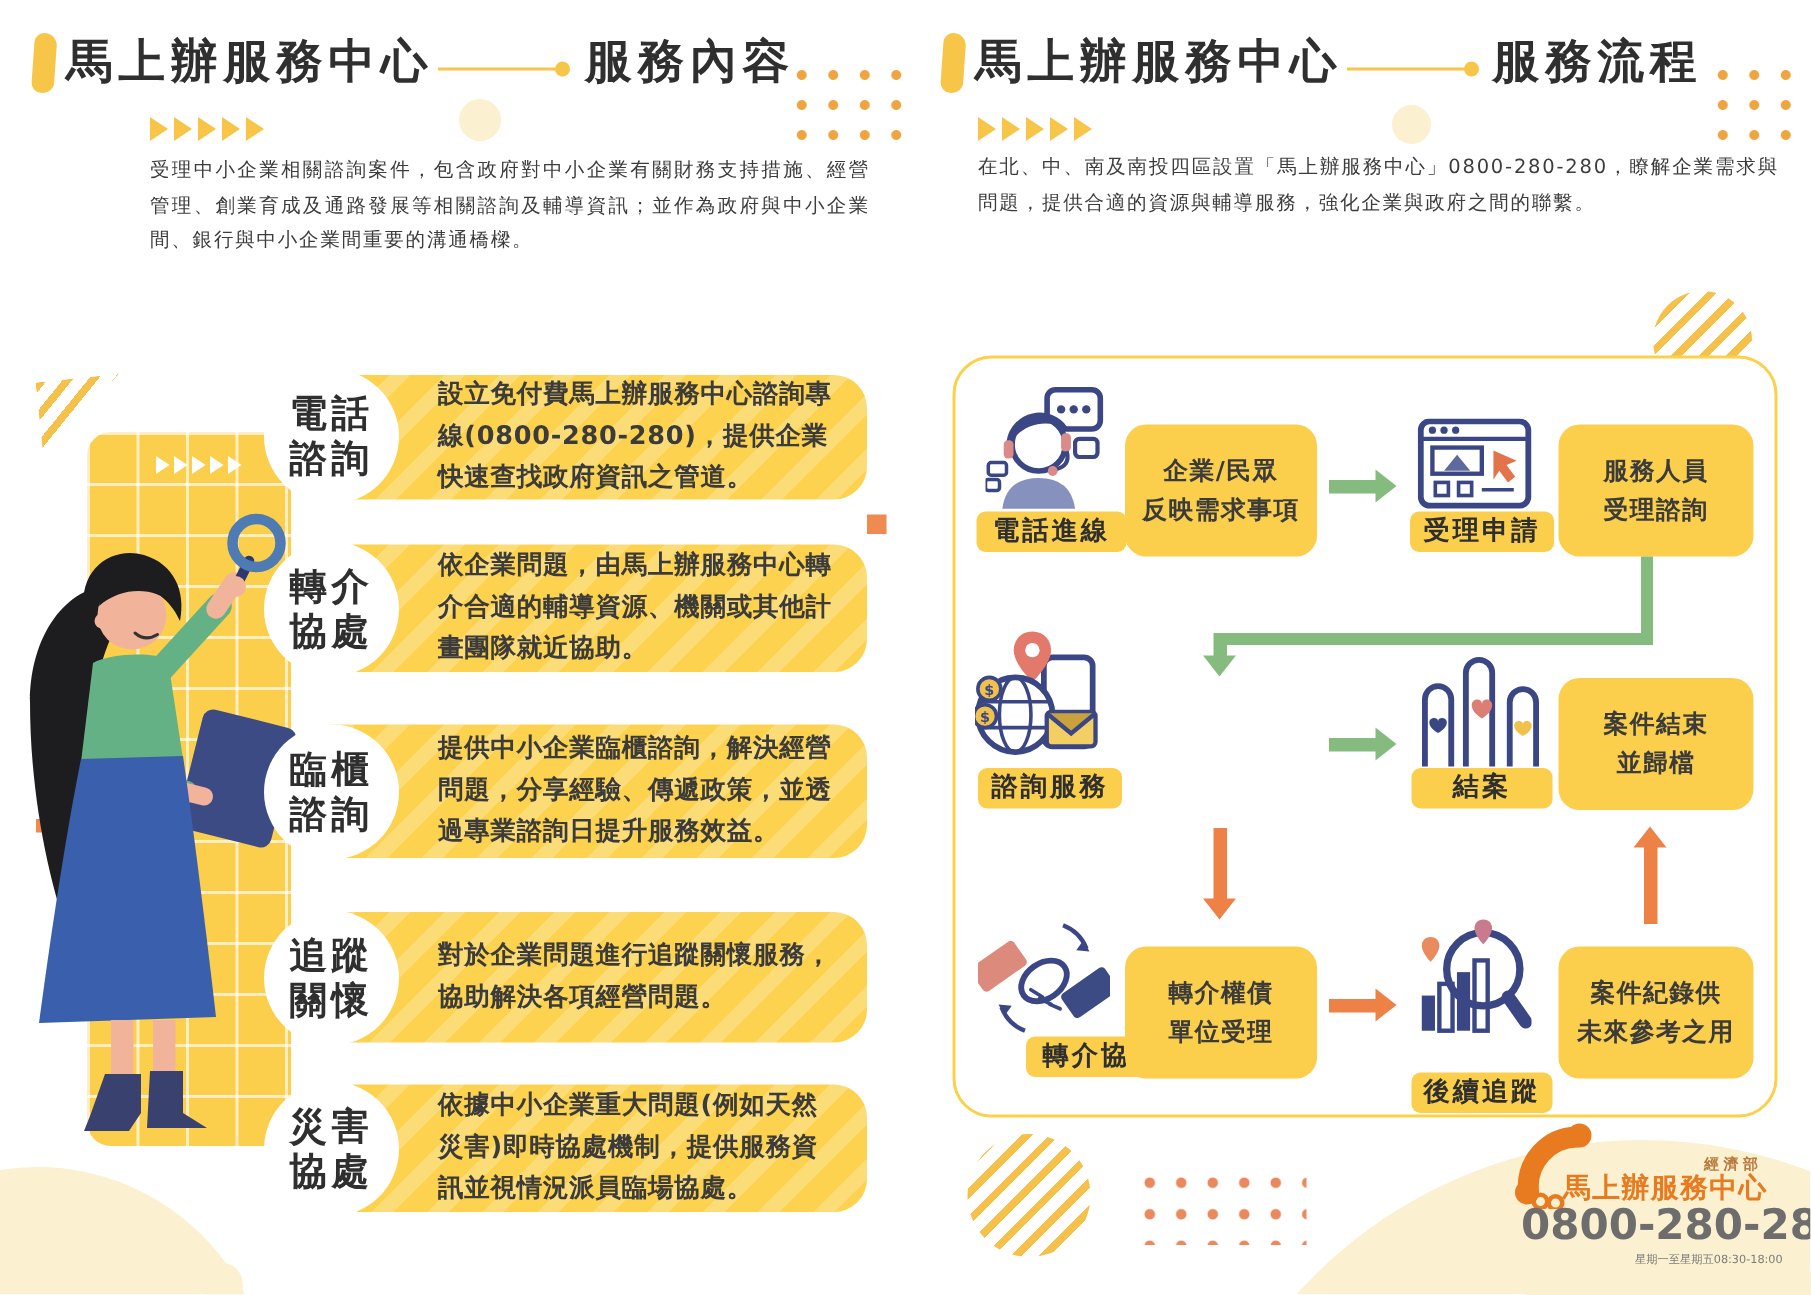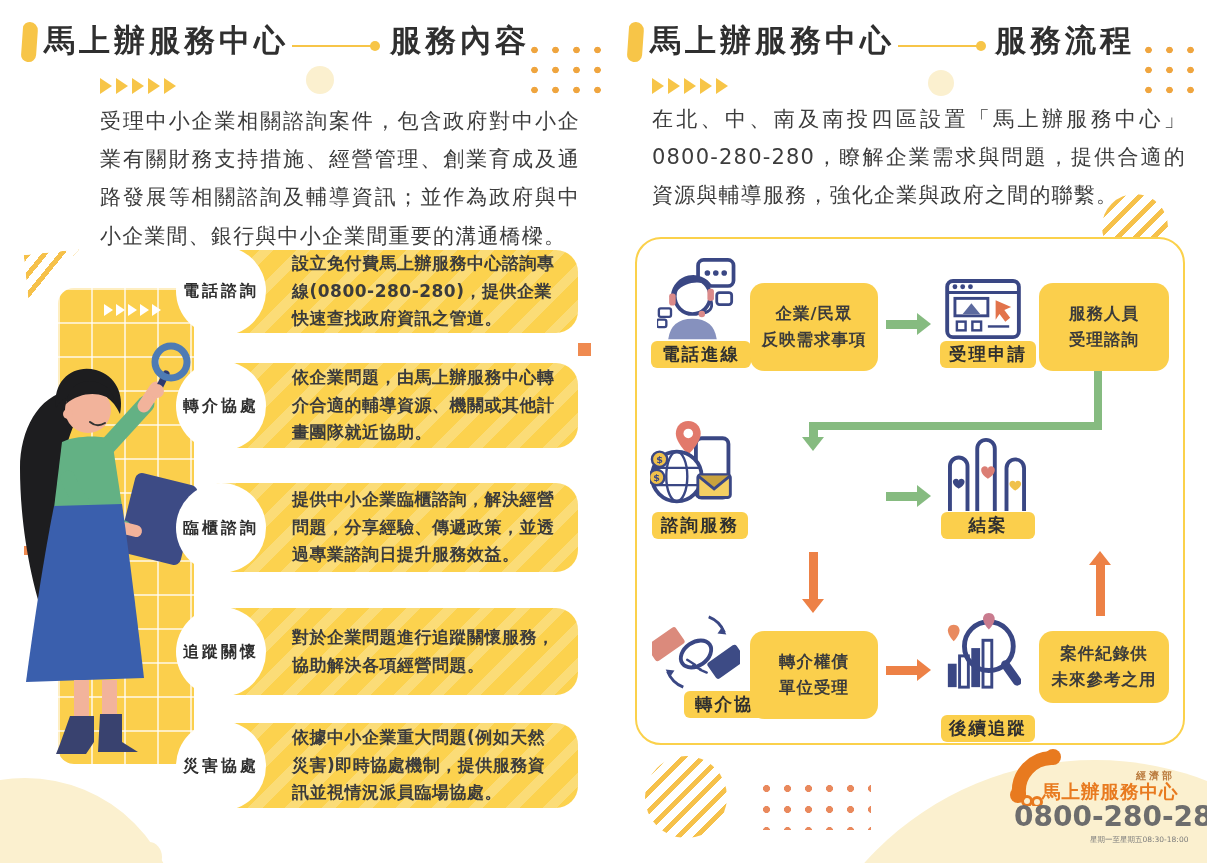--- a/index.html
+++ b/index.html
@@ -17,30 +17,30 @@
   .h-dot { position:absolute; width:10px; height:10px; border-radius:50%; background:#F7C548; }
   .dotgrid { position:absolute;
     background-image:radial-gradient(circle,#EFA53F 3px,rgba(0,0,0,0) 3.6px);
     background-size:21px 20px; }
   .dotgrid.salmon { background-image:radial-gradient(circle,#E9895D 3.2px,rgba(0,0,0,0) 3.8px);
     background-size:21px 21px; }
   .tri-row { position:absolute; display:flex; gap:4px; }
   .tri { width:0; height:0; border-top:8px solid rgba(0,0,0,0); border-bottom:8px solid rgba(0,0,0,0);
     border-left:12px solid #F7C548; }
   .tri.small { border-top-width:6px; border-bottom-width:6px; border-left-width:9px; border-left-color:#fff; }
-  .intro { position:absolute; font-size:21px; line-height:1.82; letter-spacing:1.2px;
+  .intro { position:absolute; font-size:13px; line-height:1.82; letter-spacing:1.2px;
     text-align:justify; color:#3c3c3c; font-weight:500; }
   
   .pill { position:absolute; left:200px; width:378px; border-radius:22px;
     background:repeating-linear-gradient(135deg,#FCD24E 0 16px,#FBDC77 16px 26px);
     display:flex; align-items:center; padding:8px 18px 8px 92px;
     font-size:17px; font-weight:600; line-height:1.62; letter-spacing:.5px; color:#3b3b3b; z-index:1; }
   .circ { position:absolute; left:176px; width:90px; height:90px; border-radius:50%;
-    background:#fff; display:flex; flex-direction:row; align-items:center; justify-content:center;
-    font-size:16px; font-weight:bold; letter-spacing:3px; line-height:1.2; color:#2f2f2f; z-index:2; }
+    background:#fff; display:flex; flex-direction:column; align-items:center; justify-content:center;
+    font-size:25px; font-weight:bold; letter-spacing:3px; line-height:1.2; color:#2f2f2f; z-index:2; }
   
   .panel { position:absolute; left:635px; top:237px; width:550px; height:508px;
     background:#fff; border:2.5px solid #FBD14B; border-radius:26px; z-index:1; }
   .fbox { position:absolute; background:#FBCF4C; border-radius:14px;
     display:flex; flex-direction:column; align-items:center; justify-content:center;
     font-size:16.5px; font-weight:bold; letter-spacing:1px; line-height:1.55; color:#3b3b3b; }
   .flabel { position:absolute; background:#FBCF4C; border-radius:6px; text-align:center;
     font-size:17.5px; font-weight:bold; letter-spacing:2px; line-height:27px; color:#2f2f2f; }
   .seg { position:absolute; background:#86BB80; }
   .arh { position:absolute; height:9px; background-color:currentColor; }
@@ -271,20 +271,24 @@
           <path d="M12,78 V32 a9,9 0 0 1 18,0 V78"></path>
           <path d="M40,78 V14 a9,9 0 0 1 18,0 V78"></path>
           <path d="M70,78 V34 a9,9 0 0 1 18,0 V78"></path>
         </g>
         <path d="M44,36 c0,-5 7,-5 7,-1 c0,-4 7,-4 7,1 c0,5 -7,9 -7,9 c0,0 -7,-4 -7,-9 z" fill="#DB7E74"></path>
         <path d="M15,48 c0,-4 6,-4 6,-1 c0,-3 6,-3 6,1 c0,4 -6,7 -6,7 c0,0 -6,-3 -6,-7 z" fill="#3A4784"></path>
         <path d="M73,50 c0,-4 6,-4 6,-1 c0,-3 6,-3 6,1 c0,4 -6,7 -6,7 c0,0 -6,-3 -6,-7 z" fill="#F0C14B"></path>
       </svg>
       <div class="flabel" style="left:304px;top:273px;width:94px;">
         <span>結案</span></div>
+      <div class="fbox" style="left:402px;top:213px;width:130px;height:88px;">
+        <span>案件結束</span>
+        <span>並歸檔</span>
+        </div>
 
       <span class="arv orange down" style="left:172px;top:313px;height:48px;"></span>
       <span class="arv orange up" style="left:459px;top:325px;height:52px;"></span>
 
       <svg viewBox="0 0 90 88" style="position:absolute;left:15px;top:370px;width:88px;height:86px;">
         <rect x="-4" y="26" width="36" height="20" rx="3" transform="rotate(-35 14 36)" fill="#DB8A7C"></rect>
         <rect x="58" y="44" width="36" height="20" rx="3" transform="rotate(-35 76 54)" fill="#3D4B85"></rect>
         <ellipse cx="45" cy="46" rx="17" ry="12" fill="#fff" stroke="#3A4784" stroke-width="4" transform="rotate(-35 45 46)"></ellipse>
         <path d="M36,52 l8,5 M42,58 l8,4 M49,62 l7,3" stroke="#3A4784" stroke-width="2.5" fill="none" stroke-linecap="round"></path>
         <path d="M58,8 a28,28 0 0 1 16,16" stroke="#3A4784" stroke-width="3" fill="none"></path>
@@ -304,21 +308,21 @@
         <rect x="14" y="46" width="9" height="32" fill="#fff" stroke="#3A4784" stroke-width="3"></rect>
         <rect x="26" y="38" width="9" height="40" fill="#3A4784"></rect>
         <rect x="38" y="30" width="9" height="48" fill="#fff" stroke="#3A4784" stroke-width="3"></rect>
         <circle cx="44" cy="36" r="25" fill="none" stroke="#3A4784" stroke-width="5"></circle>
         <line x1="61" y1="55" x2="73" y2="72" stroke="#3A4784" stroke-width="9" stroke-linecap="round"></line>
         <path d="M8,14 c-4,0 -6,3 -6,6 c0,5 6,11 6,11 s6,-6 6,-11 c0,-3 -2,-6 -6,-6 z" fill="#E98A5F"></path>
         <path d="M44,2 c-4,0 -6,3 -6,6 c0,5 6,11 6,11 s6,-6 6,-11 c0,-3 -2,-6 -6,-6 z" fill="#C97B8E"></path>
       </svg>
       <div class="flabel" style="left:304px;top:476px;width:94px;">
         <span>後續追蹤</span></div>
-      <div class="fbox" style="left:402px;top:392px;width:130px;height:72px;">
+      <div class="fbox" style="left:402px;top:392px;width:130px;height:88px;">
         <span>案件紀錄供</span>
         <span>未來參考之用</span>
         </div>
     </div>
 
     <svg viewBox="0 0 60 60" style="position:absolute;left:1004px;top:746px;width:62px;height:60px;z-index:3;">
       <path d="M14,48 A33,33 0 0 1 46,12" stroke="#E87A1F" stroke-width="14" fill="none" stroke-linecap="round"></path>
       <circle cx="48" cy="11" r="8" fill="#E87A1F"></circle>
       <circle cx="13" cy="49" r="8" fill="#E87A1F"></circle>
       <circle cx="22" cy="55" r="4.5" fill="none" stroke="#E87A1F" stroke-width="3"></circle>

